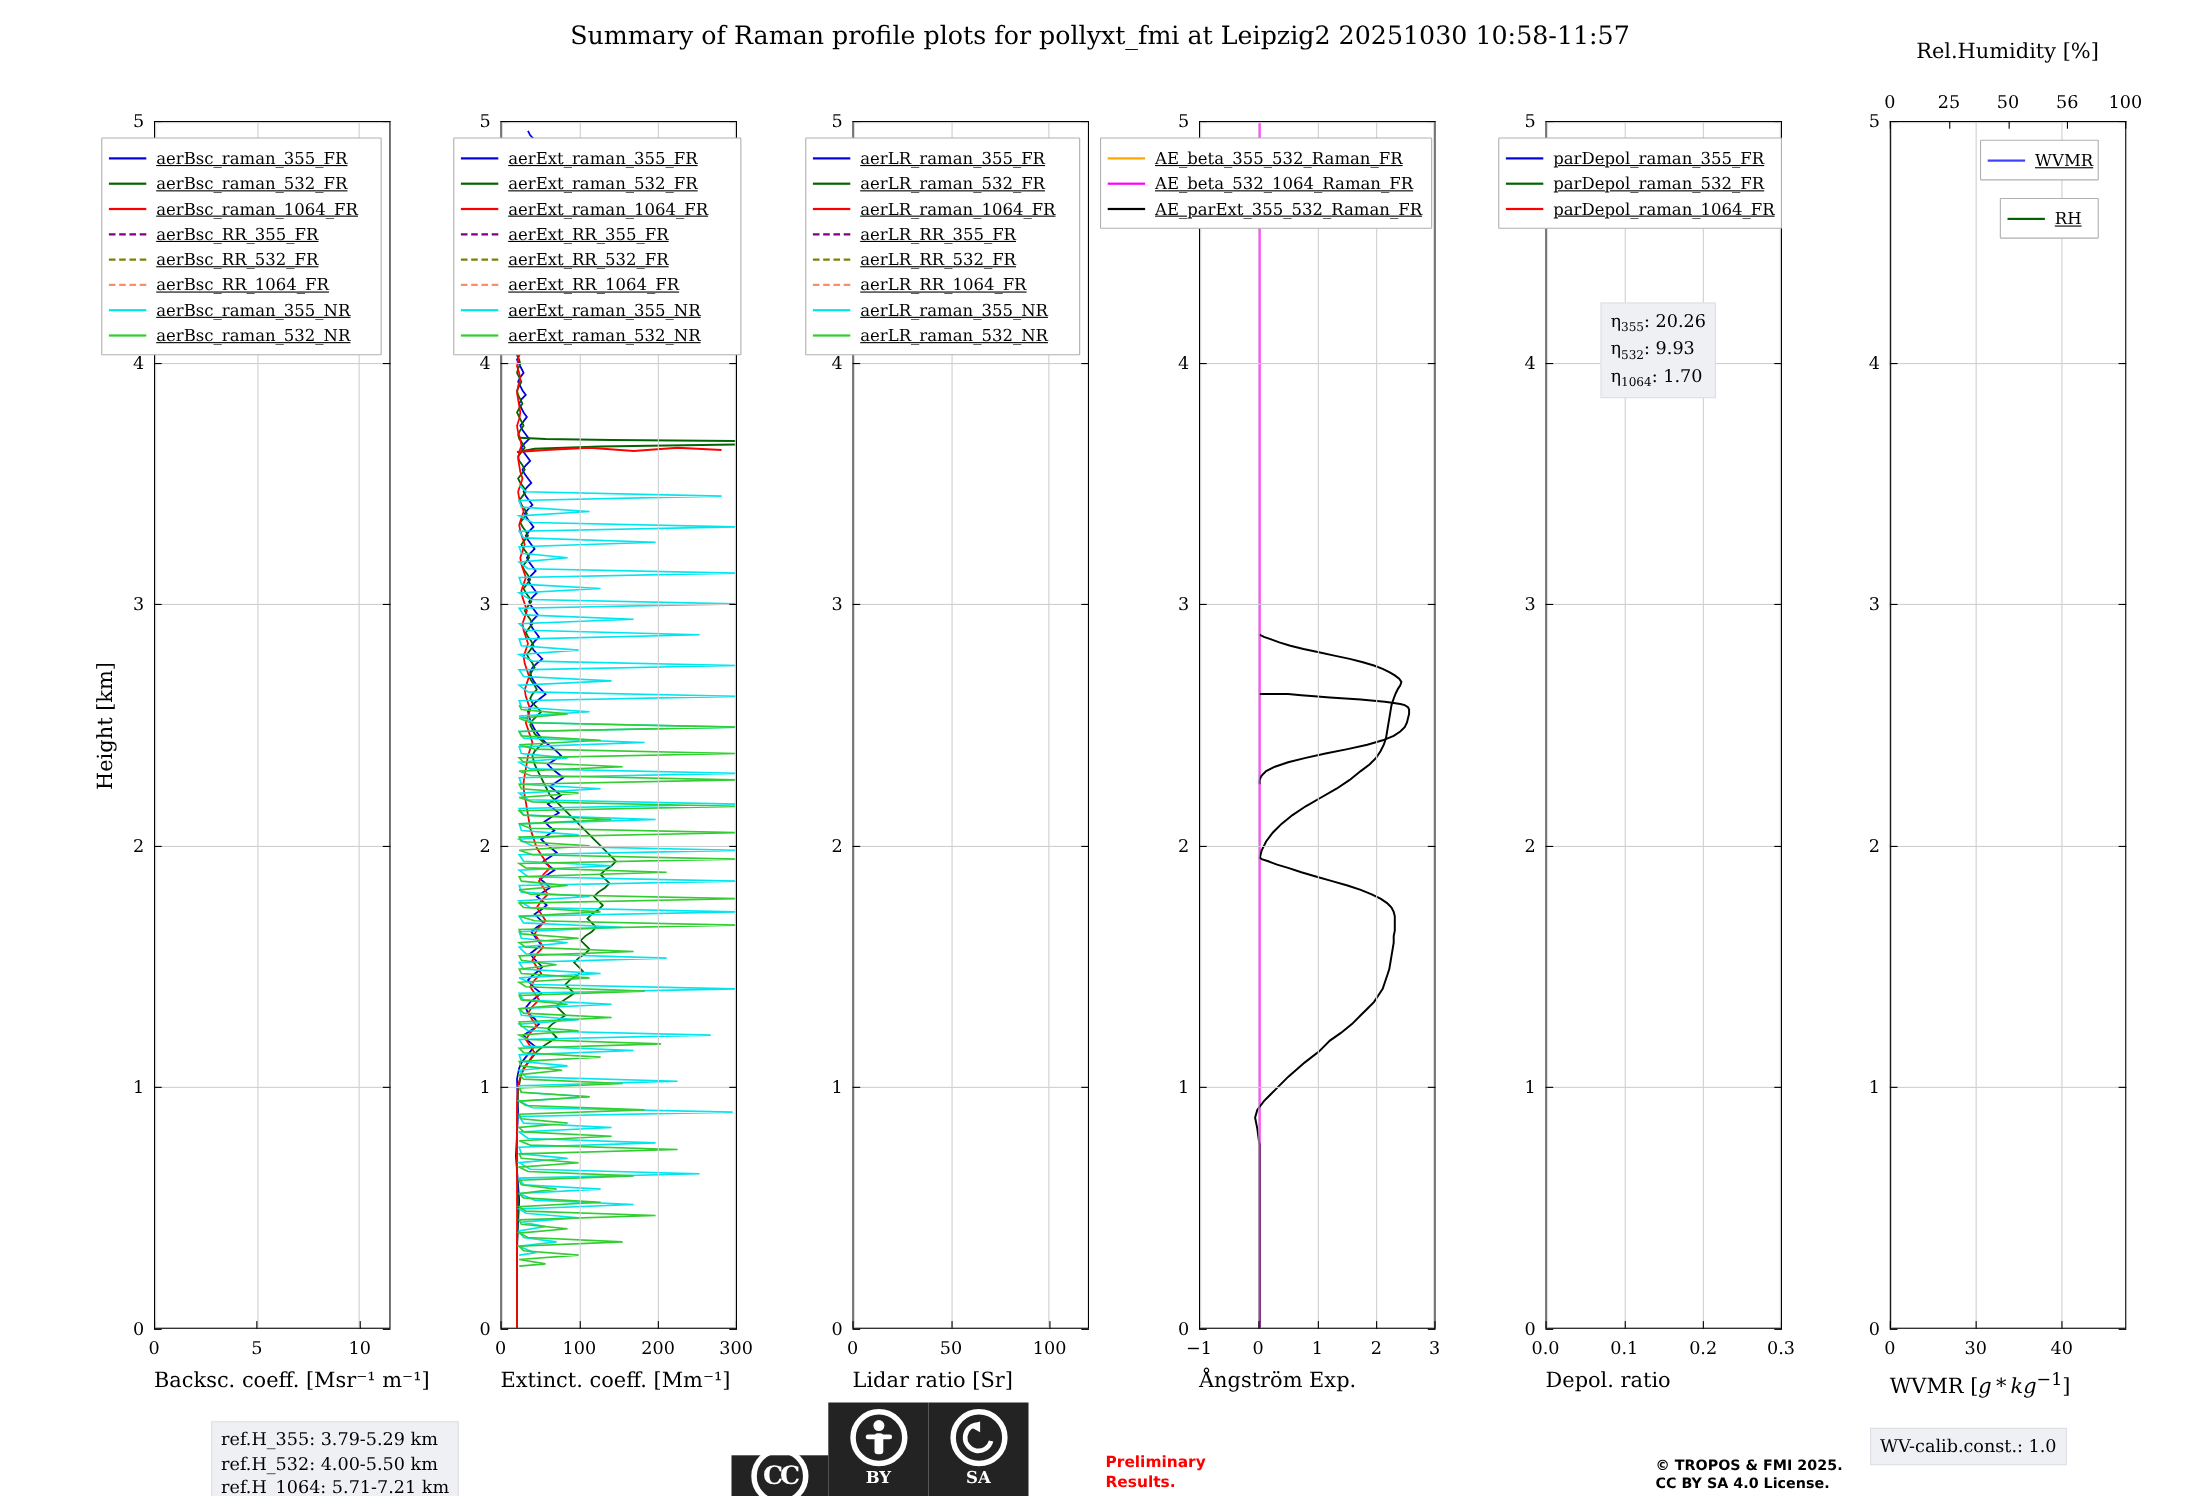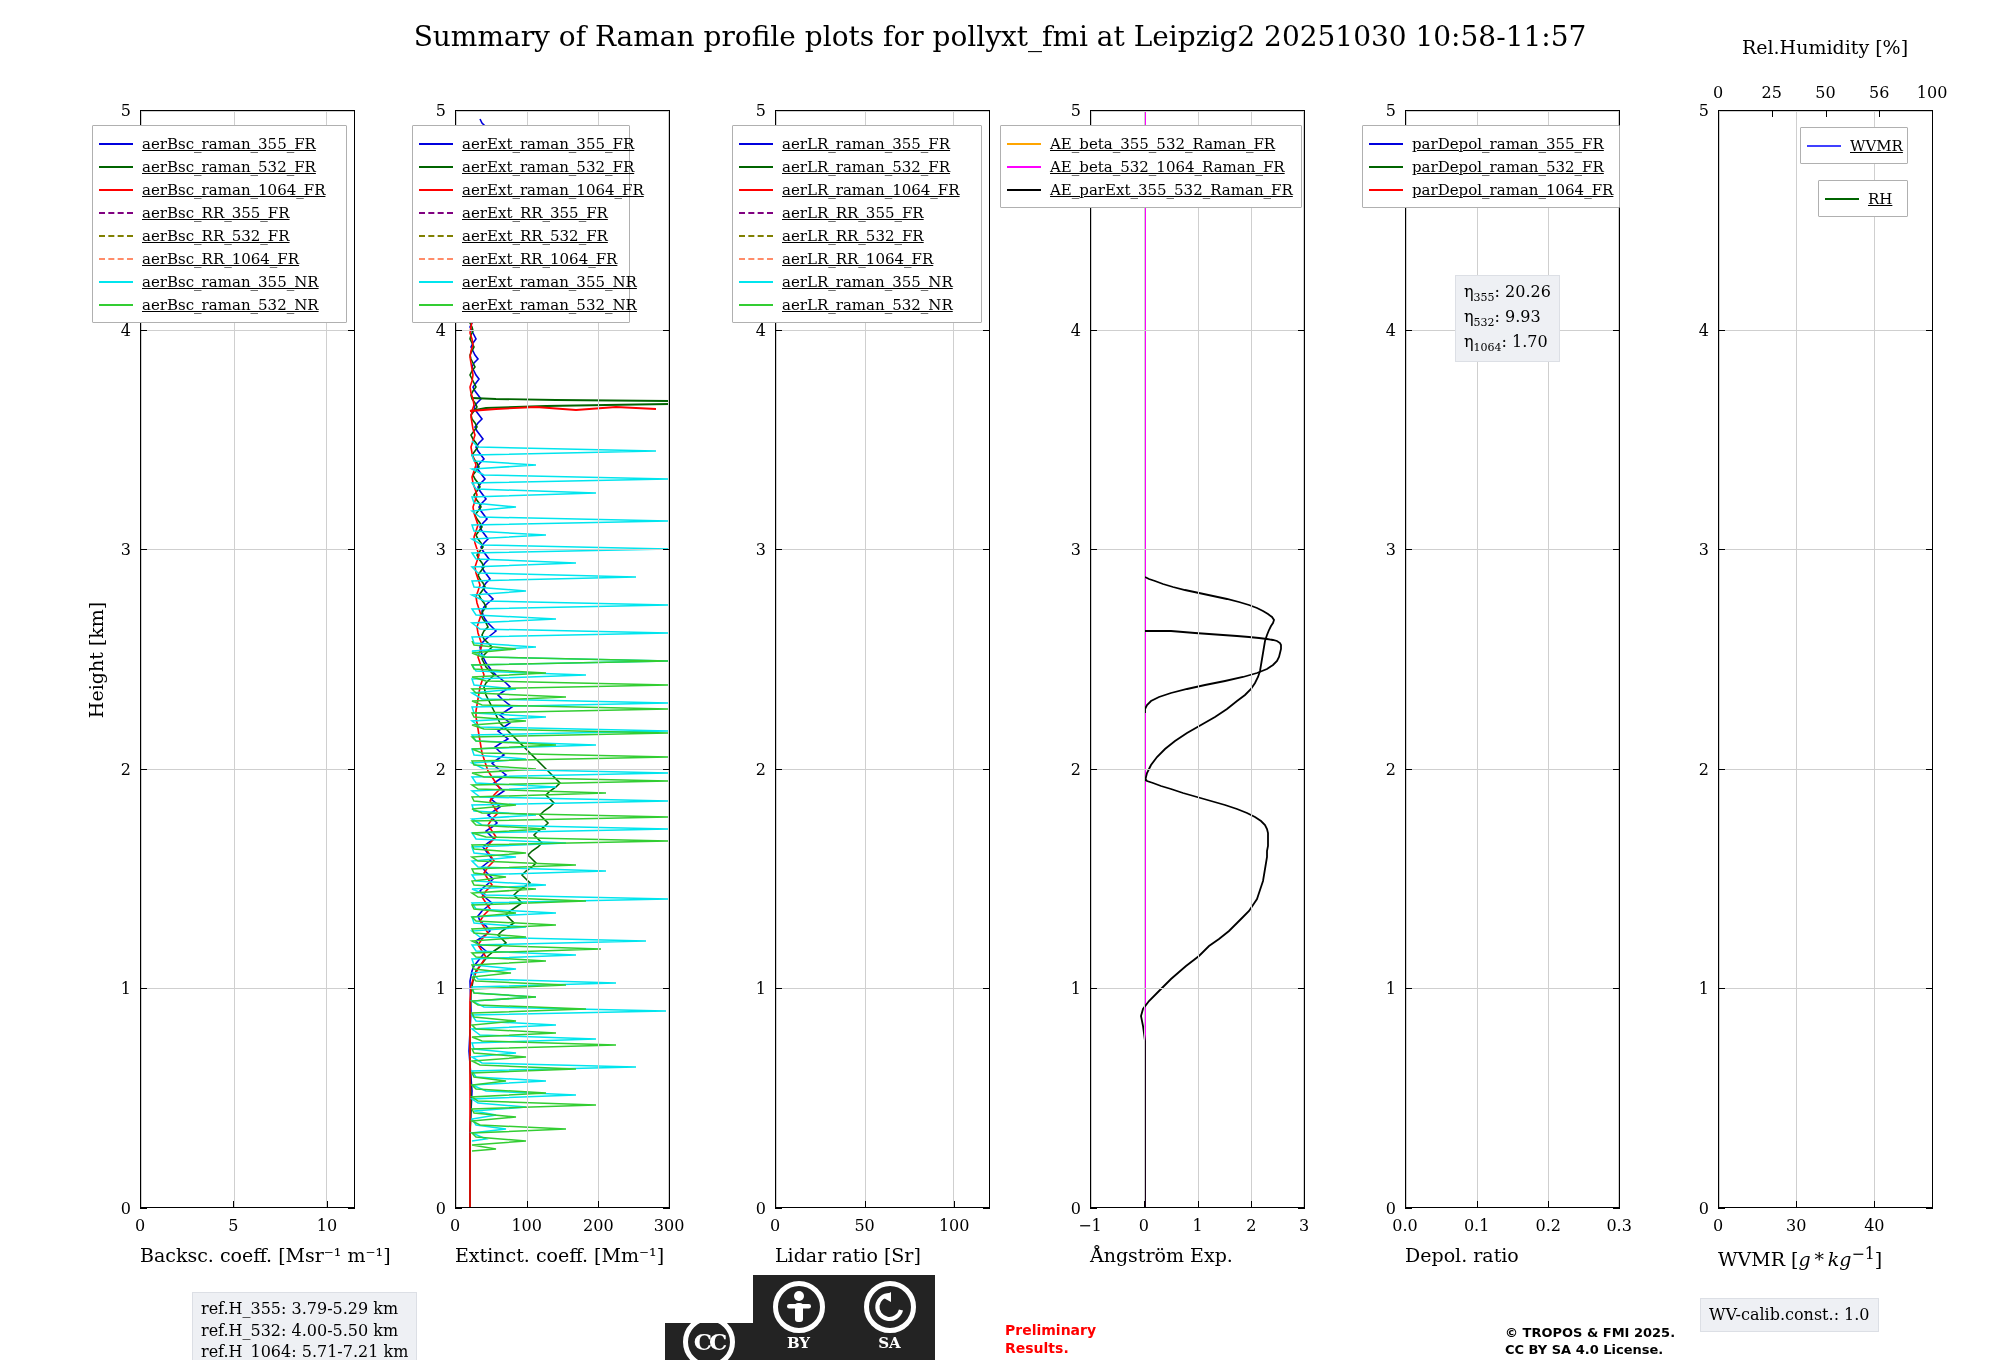--- a/index.html
+++ b/index.html
@@ -7,21 +7,21 @@
   body {
     width: 2000px; height: 1360px;
     background: #ffffff;
     font-family: "DejaVu Serif", serif;
     color: #000;
     position: relative;
     overflow: hidden;
   }
   #title {
     position:absolute; top:20px; left:0; width:2000px;
-    text-align:center; font-size:28px; color:#000;
+    text-align:center; font-size:23px; color:#000;
   }
   
   .panel {
     position:absolute;
     top:110px;
     height:1098px;
   }
   .plotbox {
     position:absolute; left:0; top:0; right:0; bottom:0;
     border:1.3px solid #000;
@@ -340,21 +340,21 @@
     <div class="xtick-mark" style="left:33.33%"></div>
   <div class="xtick-mark" style="left:66.66%"></div>
     <div class="xtick-mark" style="left:99.6%"></div>
   <div class="xtick-label" style="left:0%">0</div>
   <div class="xtick-label" style="left:33.33%">100</div>
   <div class="xtick-label" style="left:66.66%">200</div>
   <div class="xtick-label" style="left:99.6%">300</div>
   <div class="xaxis-title">Extinct. coeff. [Mm⁻¹]</div>
 </div>
 
-<div class="legend" style="left:412px; top:125px; width:218px;">
+<div class="legend" style="left:412px; top:125px; width:262px;">
   <div class="legend-row">
       <span class="legend-line" style="border-top:2px solid #0000dd"></span>
       <span class="legend-label">aerExt_raman_355_FR</span>
     </div>
   <div class="legend-row">
       <span class="legend-line" style="border-top:2px solid #006400"></span>
       <span class="legend-label">aerExt_raman_532_FR</span>
     </div>
   <div class="legend-row">
       <span class="legend-line" style="border-top:2px solid #ff0000"></span>

